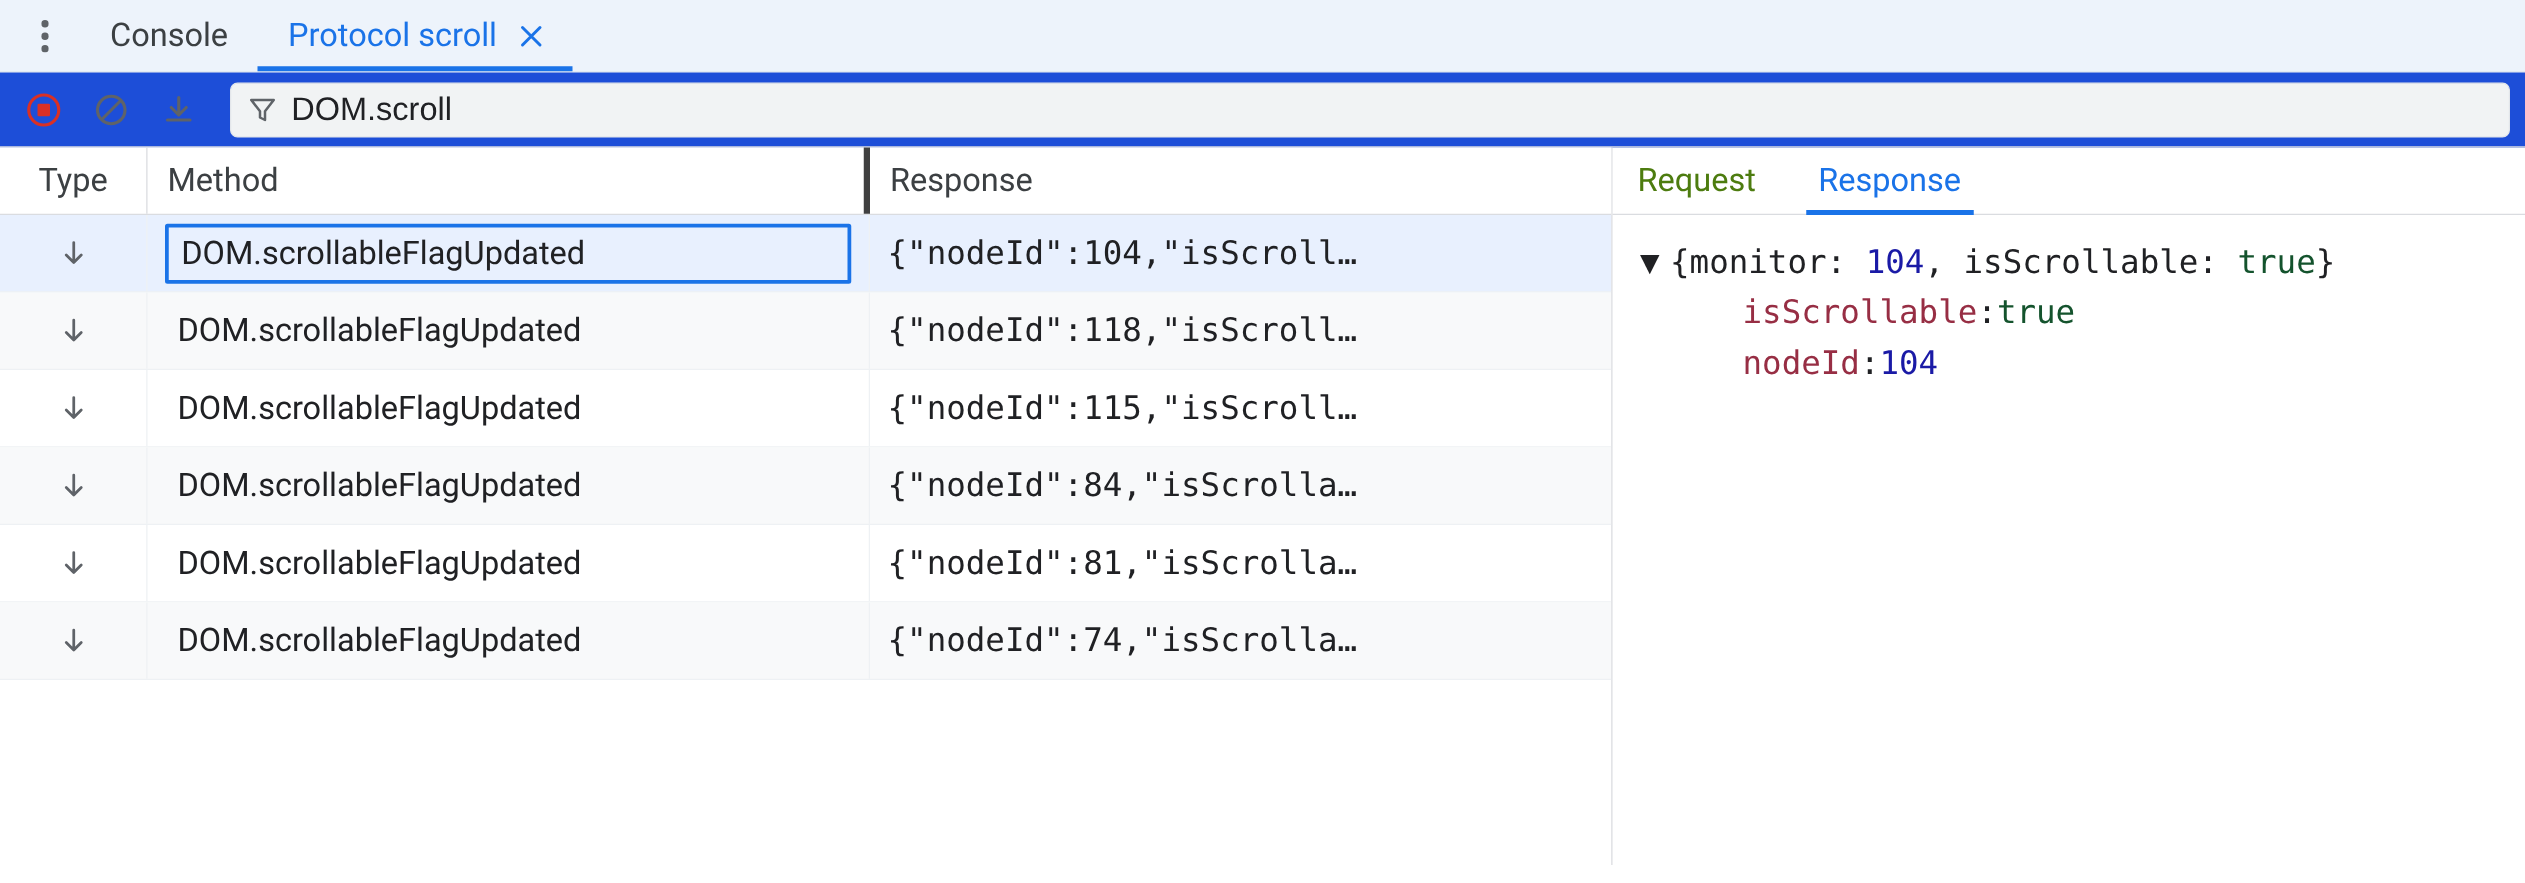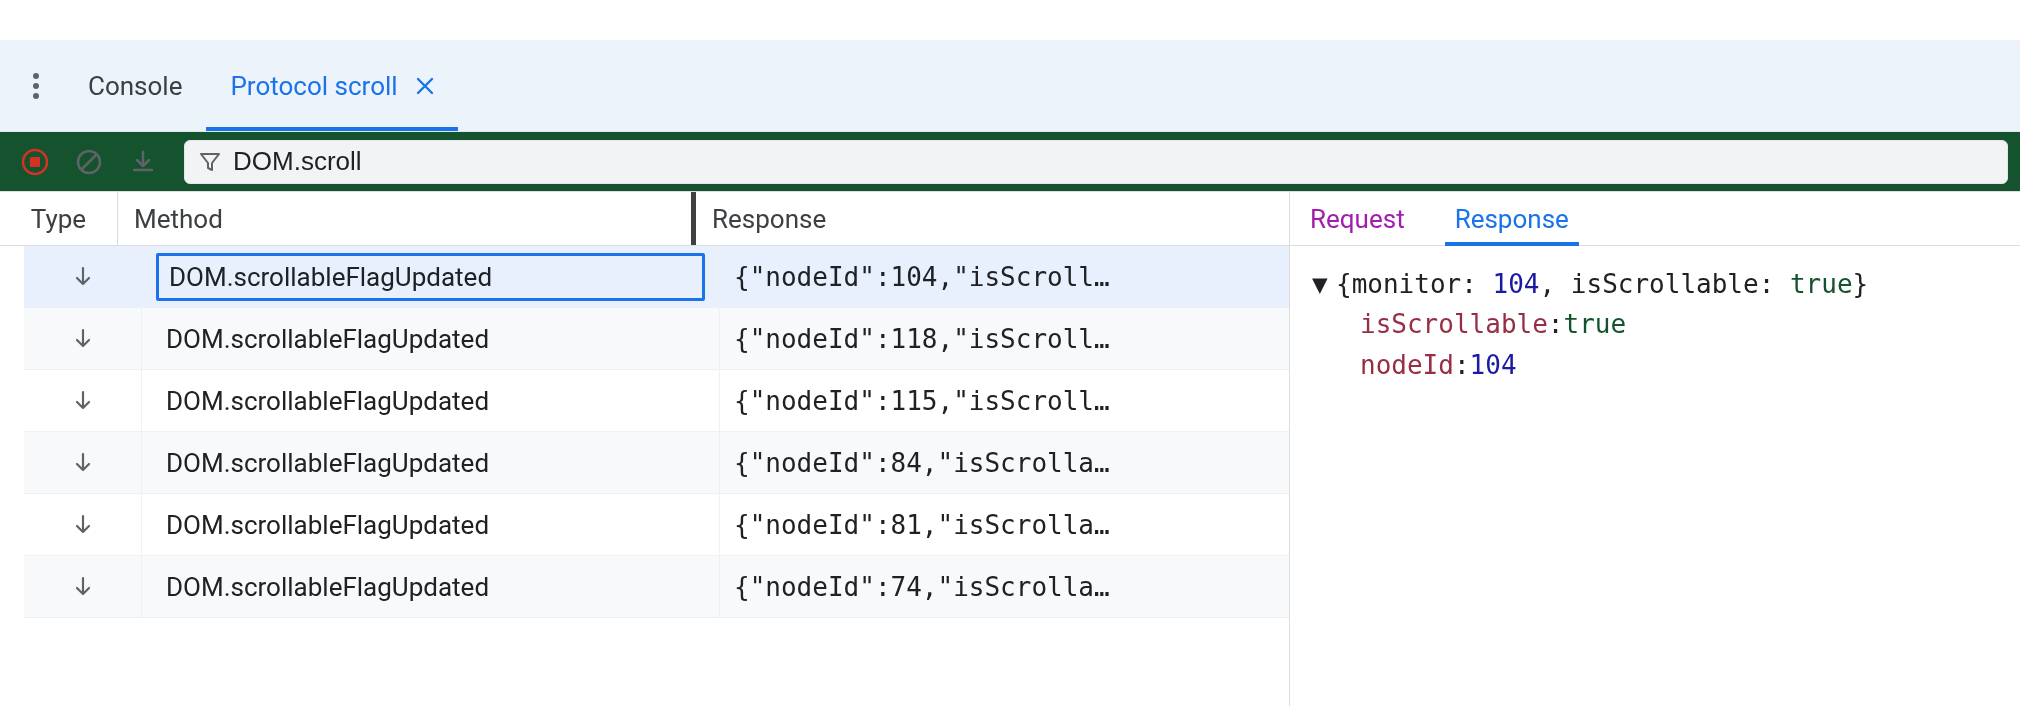--- a/index.html
+++ b/index.html
@@ -11,25 +11,24 @@
     background: #fff;
     width: 2020px;
     height: 706px;
     overflow: hidden;
   }
 
   
   .tabbar {
     display: flex;
     align-items: center;
-    height: 92px;
+    height: 58px;
     background: #edf3fb;
     border-bottom: 1px solid #e0e6ee;
     padding-left: 8px;
-    margin-top: 40px;
   }
   .menu-btn {
     width: 56px;
     height: 100%;
     display: flex;
     align-items: center;
     justify-content: center;
     color: #5f6368;
     cursor: pointer;
   }
@@ -55,21 +54,21 @@
   .tab-close {
     margin-left: 18px;
     color: #1a73e8;
   }
 
   
   .toolbar {
     display: flex;
     align-items: center;
     height: 60px;
-    background: #14532d;
+    background: #1d4ed8;
     border-bottom: 1px solid #dadce0;
     padding: 0 12px;
     gap: 8px;
   }
   .tool-btn {
     width: 46px;
     height: 46px;
     display: flex;
     align-items: center;
     justify-content: center;
@@ -124,21 +123,21 @@
     display: flex;
     align-items: center;
     padding: 0 16px;
     color: #3c4043;
     font-weight: 400;
   }
   .col-type { width: 118px; border-right: 1px solid #dadce0; justify-content: center; }
   .col-method { width: 578px; border-right: 5px solid #404040; }
   .col-response { flex: 1; }
 
-  .tbody { flex: 1; overflow: hidden; margin-left: 24px; }
+  .tbody { flex: 1; overflow: hidden; }
   .tr {
     display: flex;
     height: 62px;
     border-bottom: 1px solid #eef1f4;
     align-items: stretch;
   }
   .tr.striped { background: #f8f9fa; }
   .tr.selected { background: #e8f0fe; }
   .td {
     display: flex;
@@ -181,21 +180,21 @@
     border-bottom: 1px solid #dadce0;
     padding: 0 10px;
     gap: 30px;
     align-items: stretch;
   }
   .dtab {
     display: flex;
     align-items: center;
     padding: 0 10px;
     cursor: pointer;
-    color: #a21caf;
+    color: #4d7c0f;
     position: relative;
   }
   .dtab.active { color: #1a73e8; }
   .dtab.active::after {
     content: "";
     position: absolute;
     left: 0; right: 0; bottom: -1px;
     height: 4px;
     background: #1a73e8;
   }
@@ -204,21 +203,21 @@
     font-family: ui-monospace, SFMono-Regular, Menlo, Consolas, monospace;
     font-size: 26px;
     line-height: 1.55;
   }
   .tree-row { display: flex; align-items: baseline; }
   .tree-caret {
     width: 24px;
     color: #202124;
     user-select: none;
   }
-  .prop-key { color: #972e44; }
+  .prop-key { color: #972e44; margin-left: 34px; }
   .prop-val-num { color: #1a1aa6; }
   .prop-val-bool { color: #14532d; }
   .tree-indent { padding-left: 48px; }
 
   svg { display: block; }
 </style>
 </head>
 <body>
 
 <div class="tabbar">

